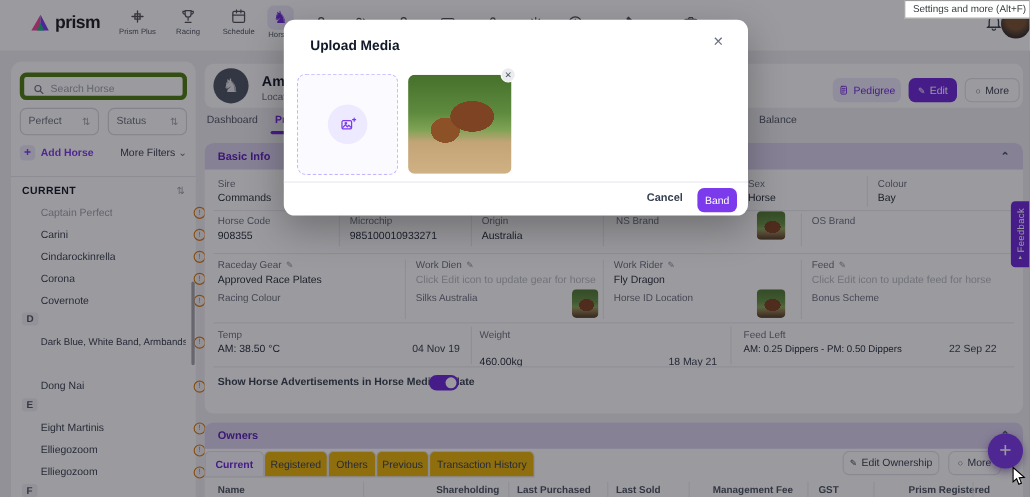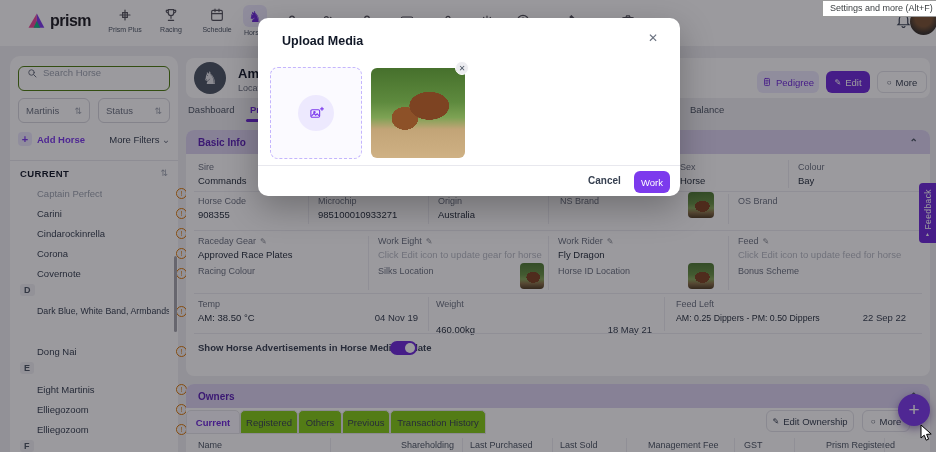--- a/index.html
+++ b/index.html
@@ -22,22 +22,22 @@
   .bell-dot { position:absolute; left:10px; top:-2px; width:6px; height:6px; border-radius:50%; background:#7c3aed; }
   .avatar { position:absolute; left:910px; top:8px; width:27px; height:27px; border-radius:50%;
             background:radial-gradient(circle at 50% 38%, #7a5433 0 38%, #3a332c 70%, #26211c 100%); }
 
   
   .tooltip { position:absolute; left:822px; top:0; height:17px; padding:2px 7px 0 7px; background:#ffffff;
              border:1px solid #9b9b9b; font-size:9px; color:#3c4043; z-index:70; white-space:nowrap; }
 
   
   .sidebar { position:absolute; left:10px; top:56px; width:168px; height:396px; background:#fff; border-radius:10px 10px 0 0; }
-  .search-box { position:absolute; left:8px; top:10px; width:152px; height:25px; border:1px solid #4d7c0f;
-                border-radius:6px; display:flex; align-items:flex-start; gap:5px; padding:0 7px; background:#fff; }
+  .search-box { position:absolute; left:8px; top:10px; width:152px; height:25px; border:4px solid #4d7c0f;
+                border-radius:6px; display:flex; align-items:flex-end; gap:5px; padding:0 7px; background:#fff; }
   .search-box input { border:none; outline:none; width:110px; font-size:9.5px; color:#374151; background:transparent;
                       font-family:"Liberation Sans", sans-serif; }
   .search-box input::placeholder { color:#9ca3af; }
   .select { position:absolute; top:42px; height:25px; border:1px solid #d7d7de; border-radius:6px; background:#fff;
             display:flex; align-items:center; justify-content:space-between; padding:0 7px; font-size:9.5px; color:#6b7280; }
   .updown { color:#9ca3af; font-size:9px; }
   .addrow { position:absolute; left:8px; top:76px; width:152px; display:flex; align-items:center; justify-content:space-between; }
   .add-horse { display:flex; align-items:center; gap:5px; color:#7c3aed; font-size:9.5px; font-weight:bold; }
   .add-plus { width:14px; height:14px; background:#ede9fe; border-radius:4px; color:#7c3aed; font-size:11px;
               display:inline-flex; align-items:center; justify-content:center; }
@@ -86,24 +86,24 @@
   .mini-photo { position:absolute; width:26px; height:26px; border-radius:4px;
         background:
           radial-gradient(ellipse 40% 30% at 55% 55%, #7d4322 0 70%, transparent 71%),
           linear-gradient(180deg,#4f7a33 0%,#679244 45%,#86a75a 62%,#8a7248 78%,#4e3b22 100%); }
   .vrow { display:flex; justify-content:space-between; align-items:baseline; margin-top:3px; }
   .vrow .dt { font-size:9.5px; color:#374151; }
   .toggle { position:absolute; width:27px; height:14px; border-radius:8px; background:#6d28d9; }
   .toggle::after { content:""; position:absolute; right:2px; top:2px; width:10px; height:10px; border-radius:50%; background:#fff; }
 
   
-  .otab { position:absolute; top:410px; height:24px; background:#84cc16; border:1px solid #e5e5ea;
+  .otab { position:absolute; top:410px; height:24px; background:#eab308; border:1px solid #e5e5ea;
           display:flex; align-items:center; justify-content:center; font-size:9.5px; color:#374151; border-radius:5px 5px 0 0; }
   .otab.active { background:#faf9ff; color:#6d28d9; font-weight:bold; }
-  .th { position:absolute; top:440px; font-size:9px; font-weight:normal; color:#4b5563; white-space:nowrap; }
+  .th { position:absolute; top:440px; font-size:9px; font-weight:bold; color:#4b5563; white-space:nowrap; }
 
   
   .fab { position:absolute; left:898px; top:394px; width:32px; height:32px; border-radius:50%; background:#7c3aed;
          color:#fff; font-size:19px; display:flex; align-items:center; justify-content:center;
          box-shadow:0 3px 8px rgba(60,20,120,0.5); }
   .feedback { position:absolute; left:919px; top:183px; width:17px; height:60px; background:#6d28d9; color:#fff;
               border-radius:4px 0 0 4px; display:flex; flex-direction:column; align-items:center; justify-content:center; gap:2px; }
   .feedback .txt { writing-mode:vertical-rl; transform:rotate(180deg); font-size:8.5px; letter-spacing:0.4px; }
   .feedback .tri { font-size:5px; }
 
@@ -246,21 +246,21 @@
     <div class="search-box">
       <span>
         <svg class="i" width="12" height="12" viewBox="0 0 24 24" fill="none" stroke="#6b7280" stroke-width="2" stroke-linecap="round">
             <circle cx="11" cy="11" r="5.5"></circle>
             <path d="M15.5 15.5L20 20"></path>
           </svg>
       </span>
       <input readonly="" placeholder="Search Horse" style="">
     </div>
     <div class="select" style="left:8px; width:72px">
-      <span>Martinis</span>
+      <span>Perfect</span>
         <span class="updown">⇅</span>
     </div>
     <div class="select" style="left:88px; width:72px">
       <span>Status</span>
         <span class="updown">⇅</span>
     </div>
     <div class="addrow">
       <span class="add-horse">
         <span class="add-plus">+</span>
         <span>Add Horse</span>
@@ -395,21 +395,21 @@
 
   <div class="fl" style="left:198px; top:236px">
     <div class="lb">
         <span>Raceday Gear</span>
         <span class="pencil">✎</span>
       </div>
     <div class="vl">Approved Race Plates</div>
   </div>
   <div class="fl" style="left:378px; top:236px">
     <div class="lb">
-        <span>Work Eight</span>
+        <span>Work Dien</span>
         <span class="pencil">✎</span>
       </div>
     <div class="vl ph">Click Edit icon to update gear for horse</div>
   </div>
   <div class="fl" style="left:558px; top:236px">
     <div class="lb">
         <span>Work Rider</span>
         <span class="pencil">✎</span>
       </div>
     <div class="vl">Fly Dragon</div>
@@ -419,21 +419,21 @@
         <span>Feed</span>
         <span class="pencil">✎</span>
       </div>
     <div class="vl ph">Click Edit icon to update feed for horse</div>
   </div>
 
   <div class="fl" style="left:198px; top:266px">
     <div class="lb">Racing Colour</div>
   </div>
   <div class="fl" style="left:378px; top:266px">
-    <div class="lb">Silks Location</div>
+    <div class="lb">Silks Australia</div>
   </div>
   <div class="mini-photo" style="left:520px; top:263px; width:24px"></div>
   <div class="fl" style="left:558px; top:266px">
     <div class="lb">Horse ID Location</div>
   </div>
   <div class="mini-photo" style="left:688px; top:263px"></div>
   <div class="fl" style="left:738px; top:266px">
     <div class="lb">Bonus Scheme</div>
   </div>
   <div class="vline" style="left:368px; top:236px; height:54px"></div>
@@ -523,21 +523,21 @@
             <path d="M4.5 15.5l3.5-3.5 2.8 2.8 2.2-2.2 2.5 2.5"></path>
             <circle cx="8.7" cy="9.8" r="1.1"></circle>
             <path d="M18.5 4.5h4.5M20.75 2.25v4.5"></path>
         </svg>
       </div>
     </div>
     <div class="thumb"></div>
     <div class="thumb-x">✕</div>
     <div class="modal-foot-line"></div>
     <div class="cancel-btn">Cancel</div>
-    <div class="save-btn">Work</div>
+    <div class="save-btn">Band</div>
   </div>
 
   <div class="tooltip">Settings and more (Alt+F)</div>
 
   <div class="cursor">
     <svg width="13" height="18" viewBox="0 0 13 18">
         <path d="M1 1l0 13 3.2-2.8 2 5 2.4-1-2-4.8 4.6-.4z" fill="#fff" stroke="#000" stroke-width="1"></path>
       </svg>
   </div>
 

